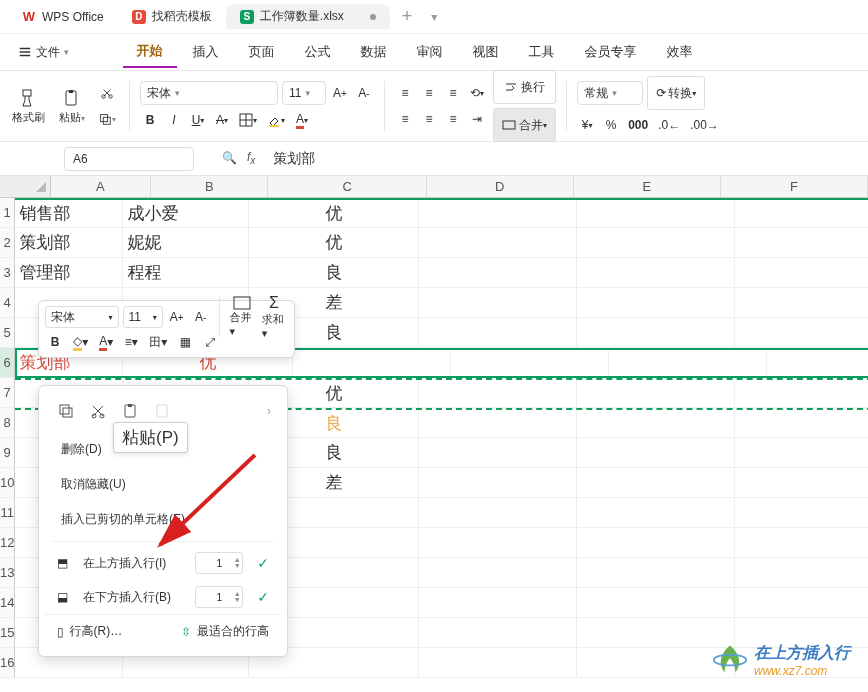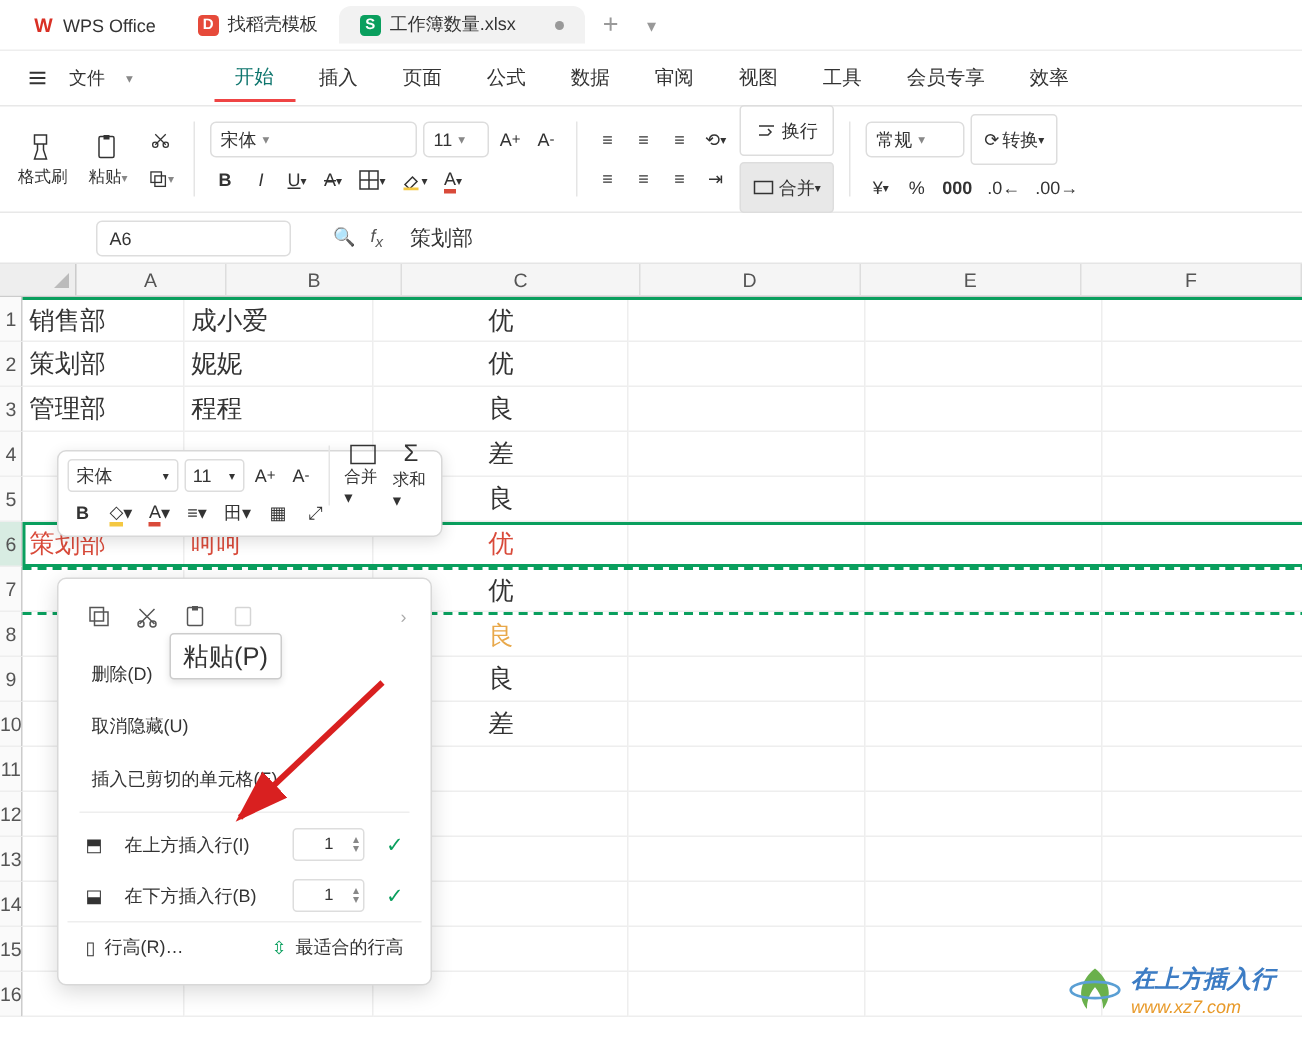--- a/index.html
+++ b/index.html
@@ -13,24 +13,24 @@
 .tab-w { color: #d93025; font-weight: bold; font-size: 13px; }
 .tab-docer { background: #e64a3a; color:#fff; font-weight:bold; font-size:10px; border-radius:3px; padding:1px 2px; }
 .tab-s { background: #0a9f5e; color: #fff; font-weight: bold; font-size: 10px; border-radius: 3px; padding: 1px 3px; }
 .tab-label { font-size: 12px; color: #333; }
 .tab.active { background: #f2f2f2; border-radius: 8px 8px 0 0; }
 .tab.active .dot { width:6px; height:6px; border-radius:50%; background:#999; margin-left:20px; }
 .plus { font-size: 18px; color: #999; padding: 0 12px; }
 
 
 .menubar { height: 36px; display: flex; align-items: center; padding: 0 8px; gap: 2px; background: #fff; }
-.menu-file { display: flex; align-items:center; gap:14px; padding: 4px 10px; }
+.menu-file { display: flex; align-items:center; gap:4px; padding: 4px 10px; }
 .menu-file svg { width:14px; height:14px; }
 .menu-item { padding: 6px 14px; font-size: 13px; color: #333; }
-.menu-item.active { color: #0f766e; border-bottom: 2px solid #ef4444; font-weight: 400; }
+.menu-item.active { color: #a16207; border-bottom: 2px solid #a21caf; font-weight: 700; }
 
 
 .ribbon { height: 72px; display: flex; align-items: center; padding: 2px 8px; background: #fff; border-top: 1px solid #e8e8e8; border-bottom: 1px solid #e8e8e8; gap: 6px; }
 .ribbon-sep { width:1px; height:50px; background:#e5e5e5; margin:0 4px; }
 .vbtn { display:flex; flex-direction:column; align-items:center; gap:2px; padding:2px 4px; font-size:11px; }
 .vbtn .ic { width:20px; height:20px; display:flex; align-items:center; justify-content:center; }
 .rcol { display:flex; flex-direction:column; gap:4px; }
 .rrow { display:flex; align-items:center; gap:4px; }
 .select-box { height:24px; border:1px solid #ddd; border-radius:4px; display:flex; align-items:center; padding:0 6px; background:#fff; }
 .select-box .caret { font-size:9px; color:#888; margin-left:4px; }
@@ -364,21 +364,20 @@
       <div class="cellrow">
         <div class="cell cA"></div>
           <div class="cell cB"></div>
         <div class="cell cC">良</div>
         <div class="cell cD"></div>
           <div class="cell cE"></div>
           <div class="cell cF"></div>
       </div>
       <div class="cellrow">
         <div class="cell cA red-txt">策划部</div>
-        <div class="cell cB red-txt">呵呵</div>
         <div class="cell cC red-txt">优</div>
         <div class="cell cD"></div>
           <div class="cell cE"></div>
           <div class="cell cF"></div>
       </div>
       <div class="cellrow dash-line">
         <div class="cell cA"></div>
           <div class="cell cB"></div>
         <div class="cell cC">优</div>
         <div class="cell cD"></div>

